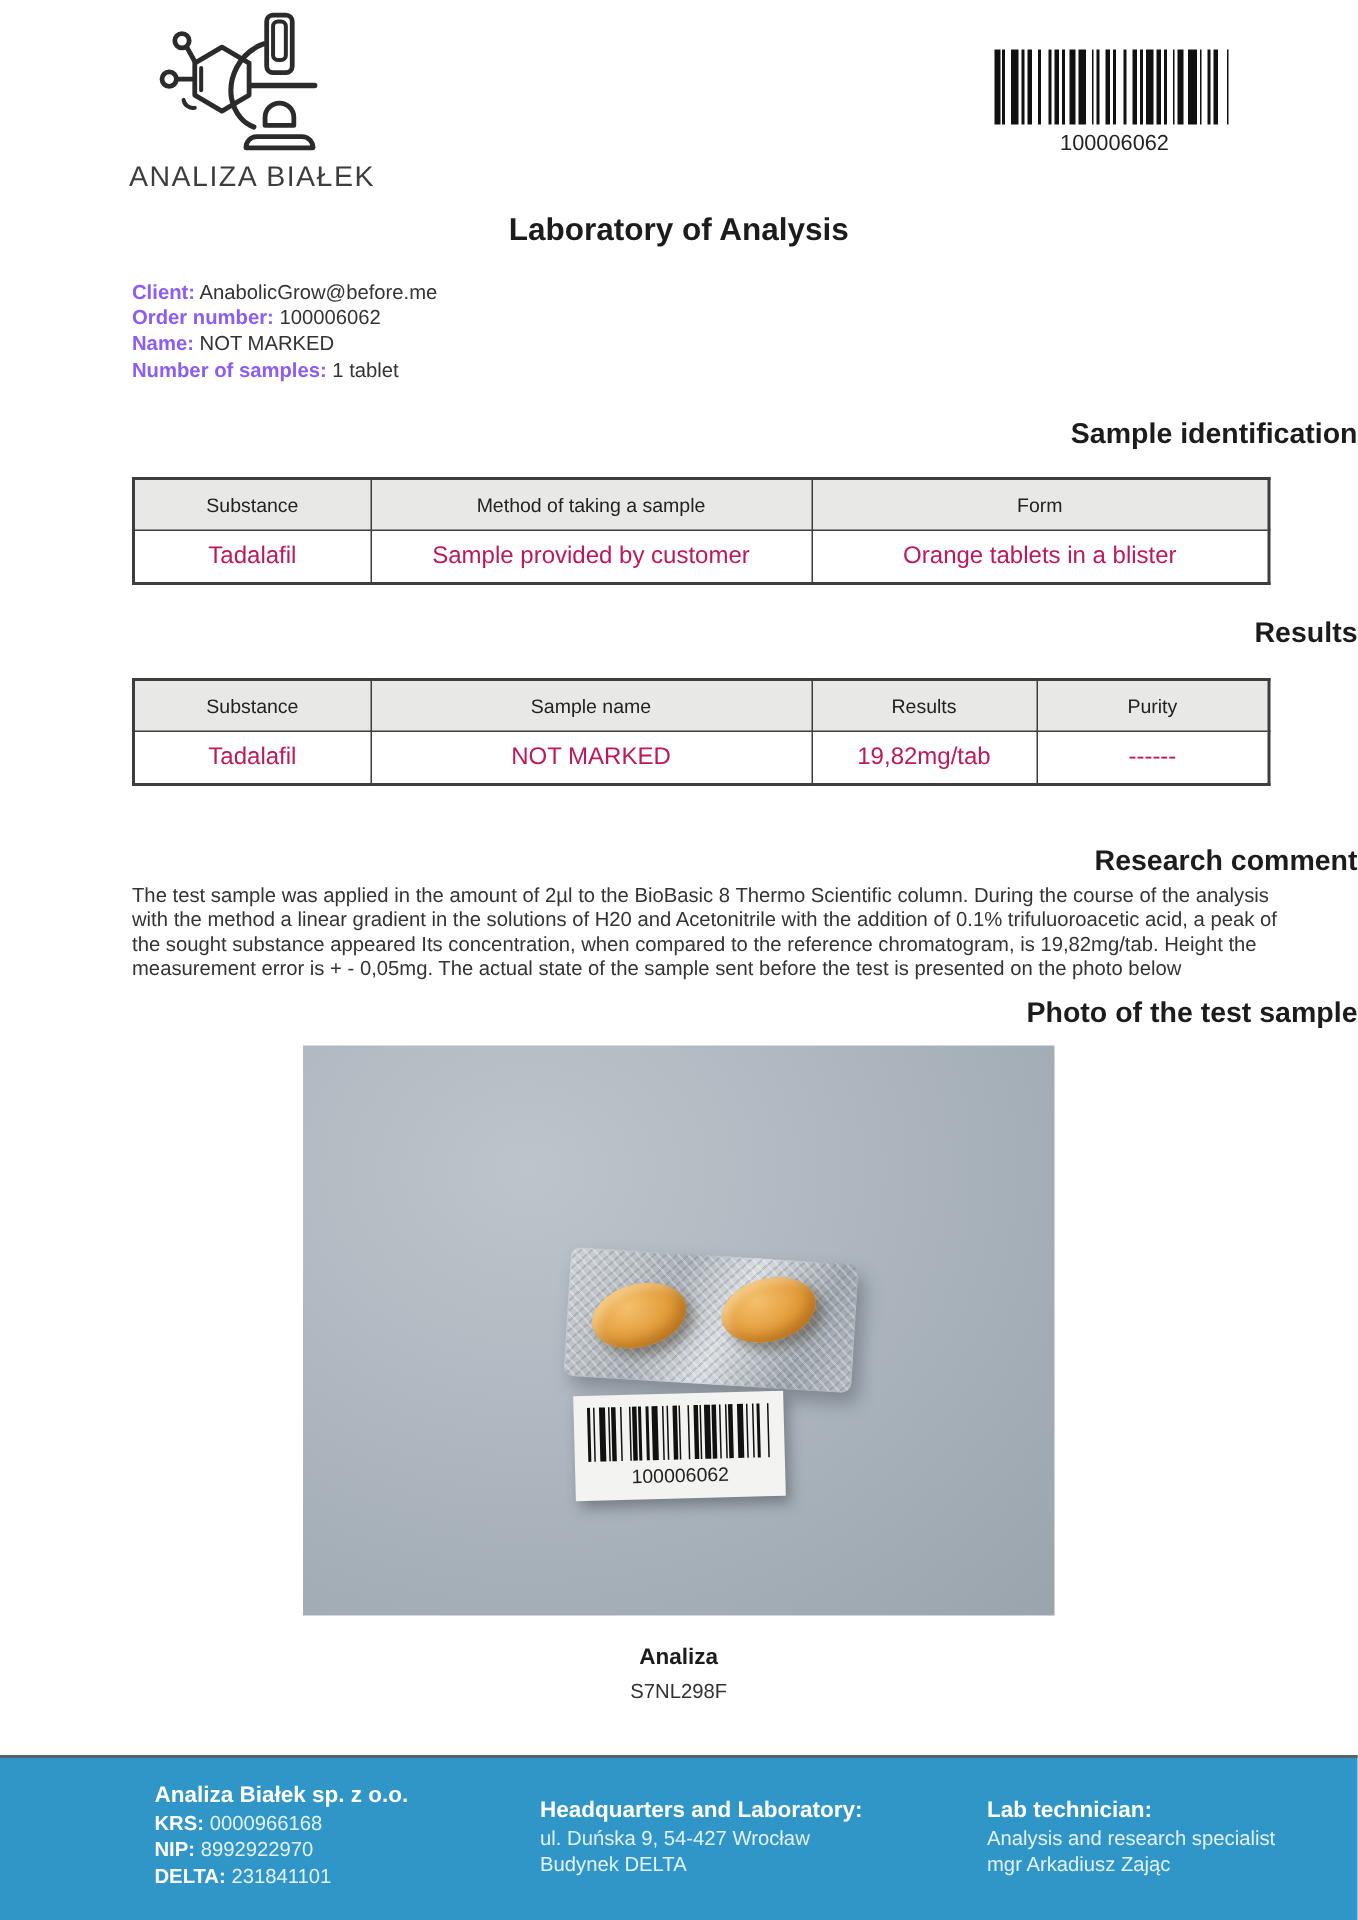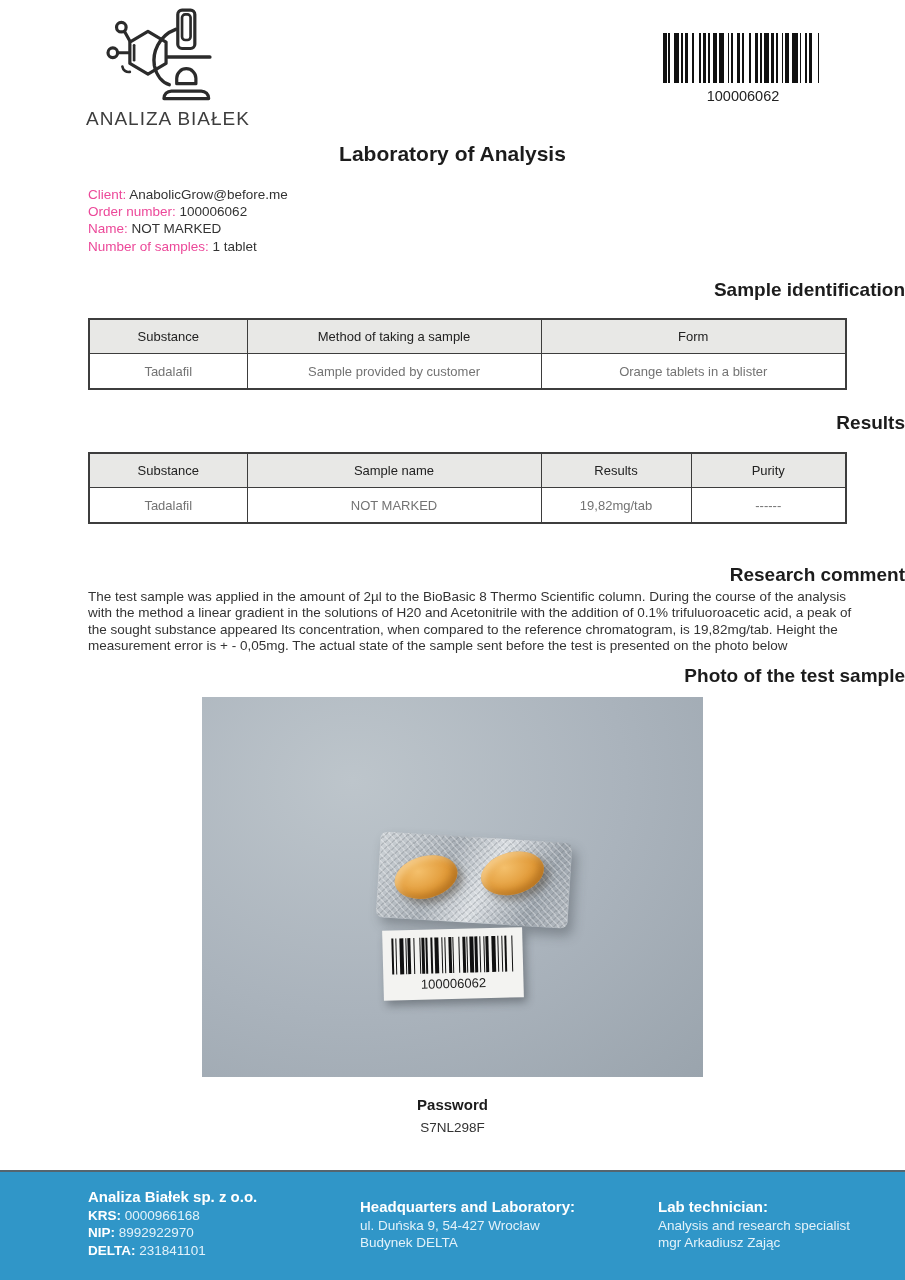--- a/index.html
+++ b/index.html
@@ -27,32 +27,32 @@
   h2.sec { text-align:right; font-size:19px; font-weight:bold; color:#1c1c1c; }
   .h-sample  { margin:24px 0 17px; }
   .h-results { margin:22px 0 18px; }
   .h-comment { margin:40px 0 3px; }
   .h-photo   { margin:11px 0 10px; }
 
   
   .info-grid { display:flex; padding-left:88px; margin-top:20px; }
   .info-col { font-size:13.5px; line-height:17.2px; color:#333; }
   .info-col.left { width:375px; }
-  .info-col .lbl { font-weight:normal; color:#ec4899; }
+  .info-col .lbl { font-weight:bold; color:#8b5cf6; }
 
   
   table.tbl { border-collapse:collapse; margin-left:88px; table-layout:fixed; }
   table.tbl, table.tbl th, table.tbl td { border:1.5px solid #3d3d3d; }
   table.tbl { border-width:2px; }
   table.tbl th {
     background:#e8e8e6; font-weight:normal; font-size:13px; color:#222;
     height:35px; text-align:center; padding:0 4px;
   }
   table.tbl td {
-    background:#fff; font-size:13px; color:#737373;
+    background:#fff; font-size:16px; color:#be185d;
     height:35px; text-align:center; padding:0 4px;
   }
 
   
   .comment {
     width:777px; margin-left:88px; font-size:13.5px; line-height:16.4px; color:#333;
   }
 
   
   .photo {
@@ -90,21 +90,21 @@
   
   .password-title { text-align:center; font-size:15px; font-weight:bold; color:#1c1c1c; margin-top:19px; }
   .password-value { text-align:center; font-size:13.5px; color:#333; margin-top:7px; }
 
   
   footer {
     position:absolute; left:0; bottom:0; width:905px; height:110px;
     background:#3096c8; border-top:2px solid #55656f; color:#fff;
   }
   .f-col { position:absolute; top:16px; font-size:13.5px; line-height:17.2px; }
-  .f-company { left:88px; }
+  .f-company { left:103px; }
   .f-hq { left:360px; top:26px; }
   .f-tech { left:658px; top:26px; }
   .f-title { font-weight:bold; font-size:15px; margin-bottom:2px; }
   .f-lbl { font-weight:bold; }
   .f-val, .f-line-soft { color:#e3f2fa; }
 </style>
 </head>
 <body>
 
 <div class="page">
@@ -321,21 +321,21 @@
           <div class="bc-gap" style="width: 1.4px;"></div>
           <div class="bc-bar" style="width: 2.8px;"></div>
           <div class="bc-gap" style="width: 4.2px;"></div>
           <div class="bc-bar" style="width: 1.4px;"></div>
           <div class="bc-gap" style="width: 1.4px;"></div>
         </div>
       <div class="photo-label-value">100006062</div>
     </div>
   </div>
 
-  <h3 class="password-title">Password</h3>
+  <h3 class="password-title">Analiza</h3>
   <div class="password-value">S7NL298F</div>
 
   <footer>
     <div class="f-col f-company">
       <div class="f-title">Analiza Białek sp. z o.o.</div>
       <div><span class="f-lbl">KRS:</span> <span class="f-val">0000966168</span></div>
       <div><span class="f-lbl">NIP:</span> <span class="f-val">8992922970</span></div>
       <div><span class="f-lbl">DELTA:</span> <span class="f-val">231841101</span></div>
     </div>
     <div class="f-col f-hq">

